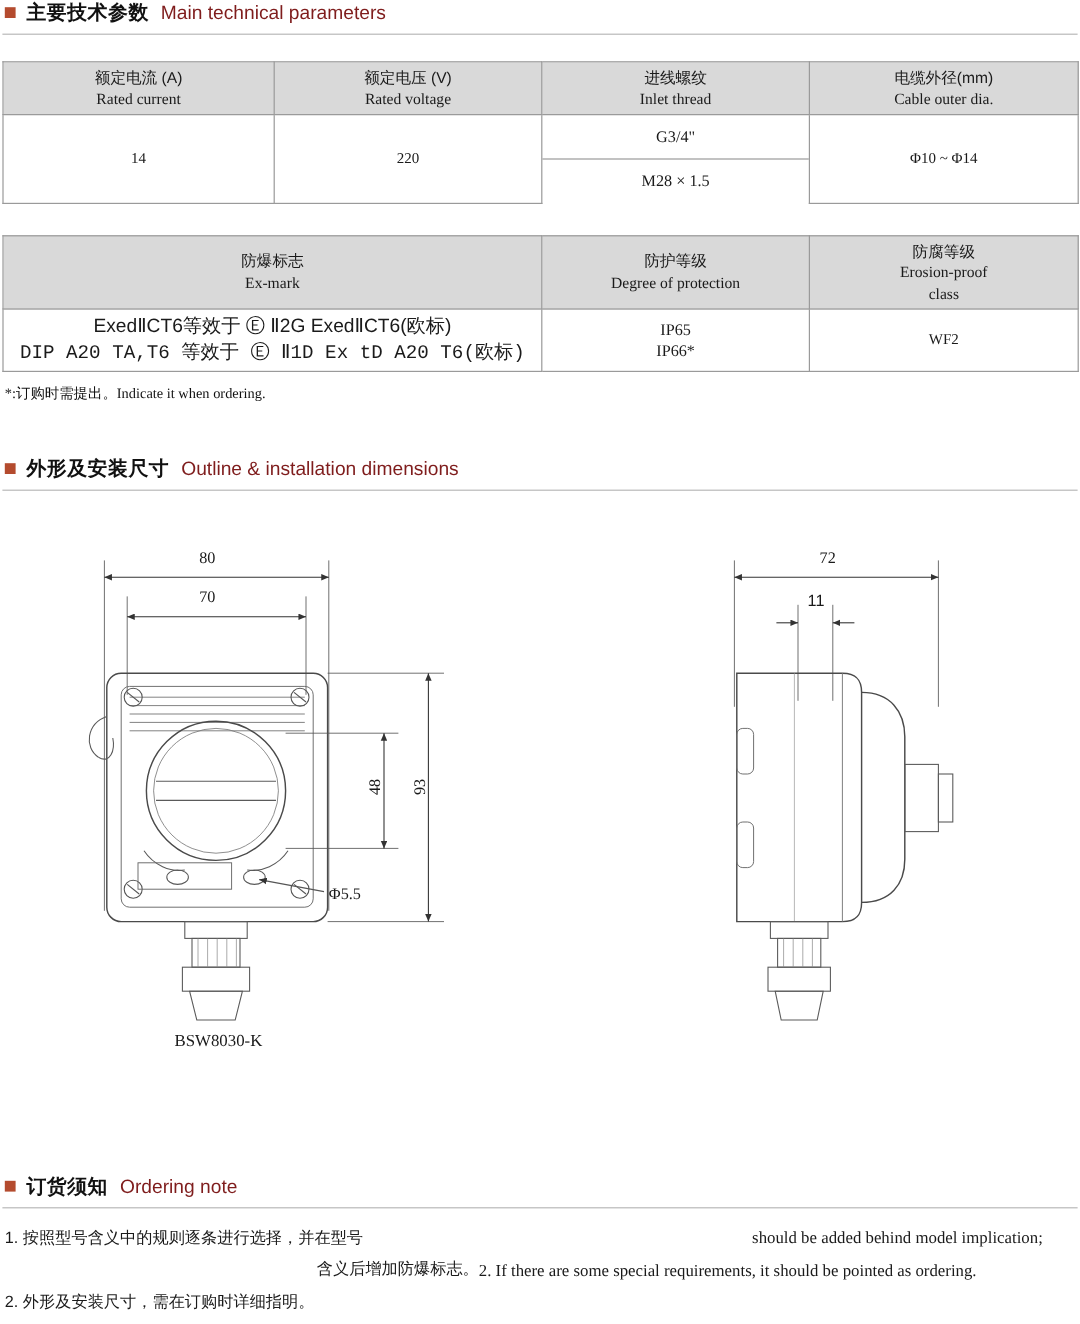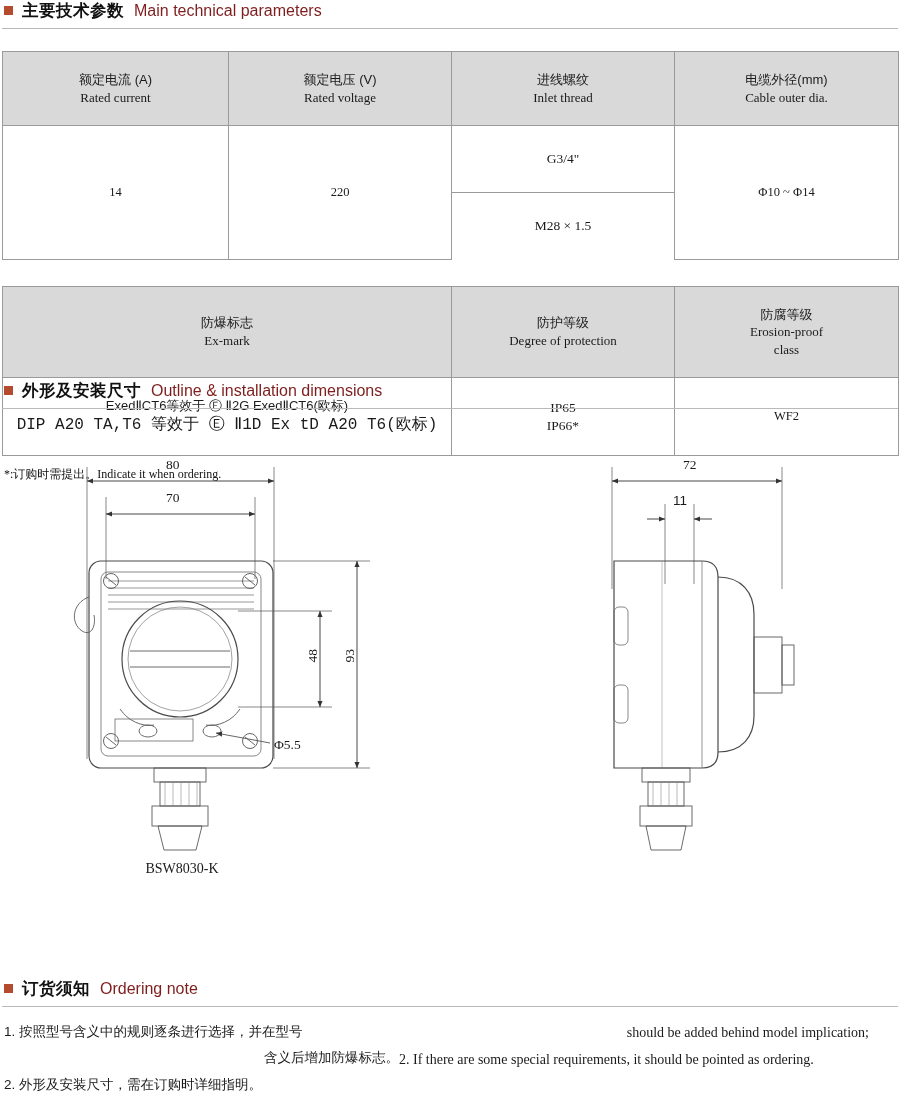--- a/index.html
+++ b/index.html
@@ -60,21 +60,21 @@
     width: 896px;
     margin-left: 2px;
     table-layout: fixed;
   }
   table.spec td, table.spec th {
     border: 1px solid #9a9a9a;
     text-align: center;
     vertical-align: middle;
     font-size: 12.5px;
     line-height: 1.35;
-    padding: 19px 3px;
+    padding: 4px 3px;
     font-weight: normal;
   }
   table.spec thead td {
     background: #d9d9d9;
   }
   .cn-line { font-size: 13px; }
   .en-line { font-family: "Liberation Serif", serif; font-size: 13px; }
   .val { font-family: "Liberation Serif", serif; font-size: 13.5px; }
 
   .nested {
@@ -215,21 +215,21 @@
           <td>
             <div class="cn-line">防腐等级</div>
             <div class="en-line">Erosion-proof</div>
             <div class="en-line">class</div>
           </td>
         </tr>
       </thead>
       <tbody>
         <tr style="height:52px;">
           <td>
-            <div style="font-size:13px;">ExedⅡCT6等效于 Ⓔ Ⅱ2G ExedⅡCT6(欧标)</div>
+            <div style="font-size:16px;">ExedⅡCT6等效于 Ⓔ Ⅱ2G ExedⅡCT6(欧标)</div>
             <div style="font-size:16px;font-family:Liberation Mono, monospace;">DIP A20 TA,T6 等效于 Ⓔ Ⅱ1D Ex tD A20 T6(欧标)</div>
           </td>
           <td>
             <div class="val">IP65</div>
             <div class="val">IP66*</div>
           </td>
           <td class="val">WF2</td>
         </tr>
       </tbody>
     </table>

